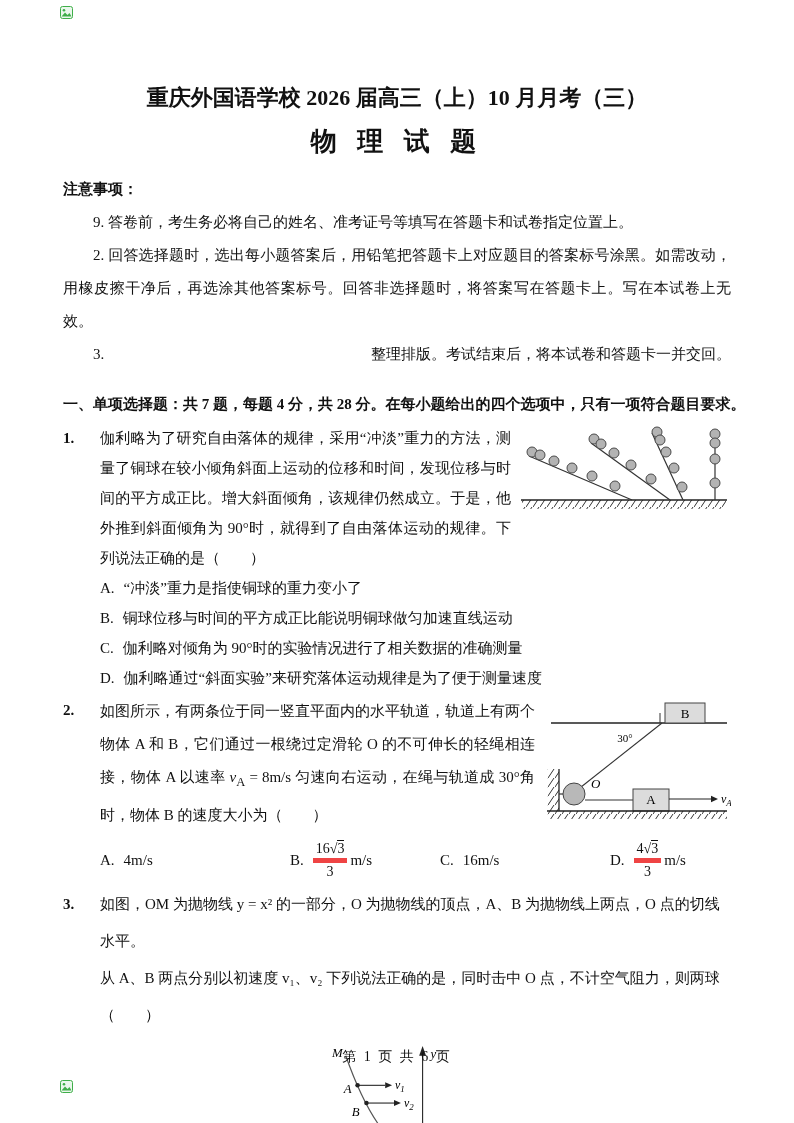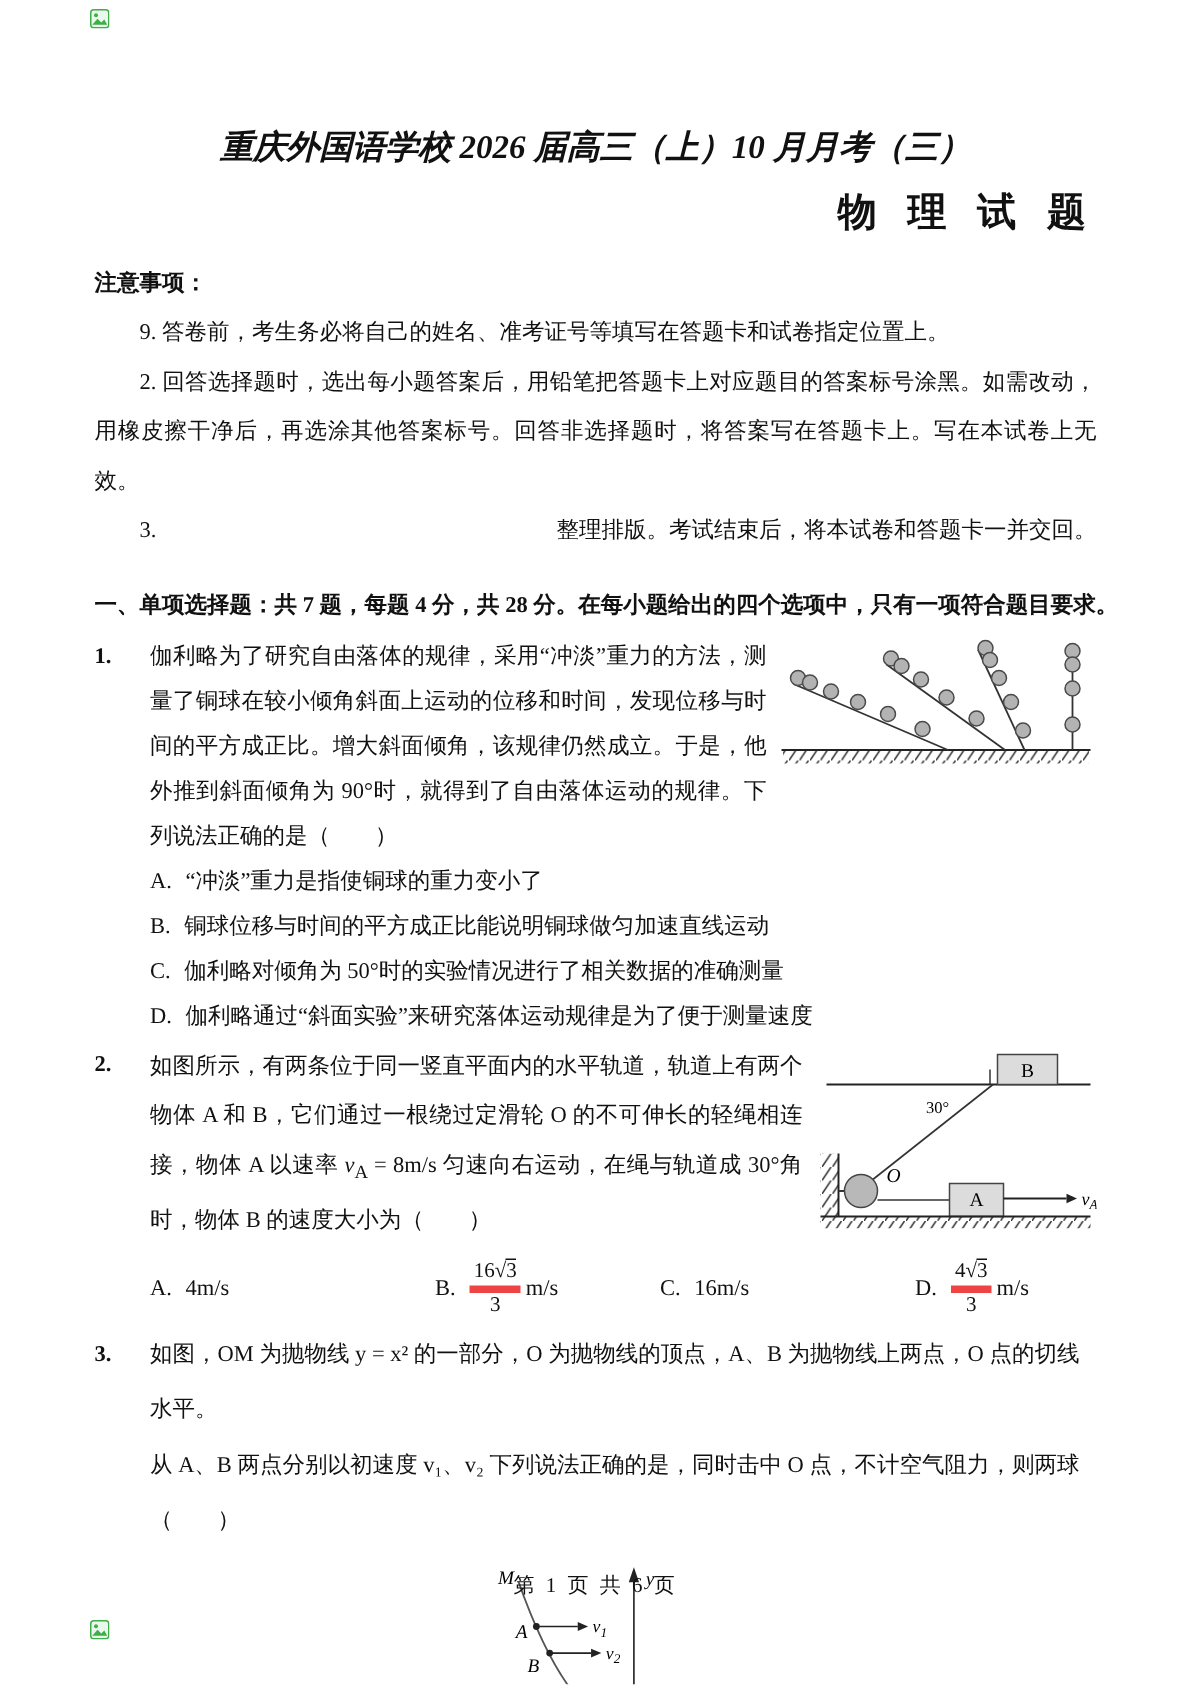--- a/index.html
+++ b/index.html
@@ -5,22 +5,22 @@
   html,body{margin:0;padding:0;background:#ffffff;}
   .page{
     position:relative;
     width:794px;height:1123px;
     background:#ffffff;
     font-family:"Liberation Serif","DejaVu Serif",serif;
     color:#111;
     overflow:hidden;
   }
   .content{padding:0 63px;}
-  .doc-title{margin:84px 0 0;text-align:center;font-size:22px;font-weight:bold;line-height:1.25;font-style:italic;}
-  .doc-subtitle{margin:12px 0 0;text-align:right;font-size:26px;font-weight:bold;letter-spacing:7px;}
+  .doc-title{margin:84px 0 0;text-align:center;font-size:22px;font-weight:bold;line-height:1.25;}
+  .doc-subtitle{margin:12px 0 0;text-align:center;font-size:26px;font-weight:bold;letter-spacing:7px;}
   .notice{margin-top:14px;font-size:15px;line-height:33px;}
   .notice-heading{font-weight:bold;}
   .notice-item{text-indent:2em;text-align:justify;}
   .notice-item-3{display:flex;text-indent:0;}
   .notice-item-3 .num{margin-left:2em;}
   .notice-item-3 .txt{margin-left:auto;}
   .section-heading{font-size:15px;font-weight:bold;line-height:33px;margin-top:17px;white-space:nowrap;}
   .question{display:flex;font-size:15px;margin-top:2px;}
   .q-num{width:37px;font-weight:bold;flex:0 0 37px;line-height:30px;}
   .q-body{flex:1;position:relative;min-width:0;}
@@ -115,21 +115,21 @@
               <circle cx="163" cy="61" r="5"></circle>
             <circle cx="196" cy="8" r="5"></circle>
               <circle cx="196" cy="17" r="5"></circle>
               <circle cx="196" cy="33" r="5"></circle>
               <circle cx="196" cy="57" r="5"></circle>
           </g>
         </svg>
         <p class="q-text">伽利略为了研究自由落体的规律，采用“冲淡”重力的方法，测量了铜球在较小倾角斜面上运动的位移和时间，发现位移与时间的平方成正比。增大斜面倾角，该规律仍然成立。于是，他外推到斜面倾角为 90°时，就得到了自由落体运动的规律。下列说法正确的是（　　）</p>
         <div class="opt-line"><span class="opt-letter">A.</span><span>“冲淡”重力是指使铜球的重力变小了</span></div>
         <div class="opt-line"><span class="opt-letter">B.</span><span>铜球位移与时间的平方成正比能说明铜球做匀加速直线运动</span></div>
-        <div class="opt-line"><span class="opt-letter">C.</span><span>伽利略对倾角为 50°时的实验情况进行了相关数据的准确测量</span></div>
+        <div class="opt-line"><span class="opt-letter">C.</span><span>伽利略对倾角为 90°时的实验情况进行了相关数据的准确测量</span></div>
         <div class="opt-line"><span class="opt-letter">D.</span><span>伽利略通过“斜面实验”来研究落体运动规律是为了便于测量速度</span></div>
       </div>
     </div>
 
     <div class="question" id="q2">
       <div class="q-num">2.</div>
       <div class="q-body">
         <svg class="fig-float fig2" viewBox="0 0 190 122">
           <defs>
             <pattern id="hatch2" width="7" height="9" patternUnits="userSpaceOnUse">

